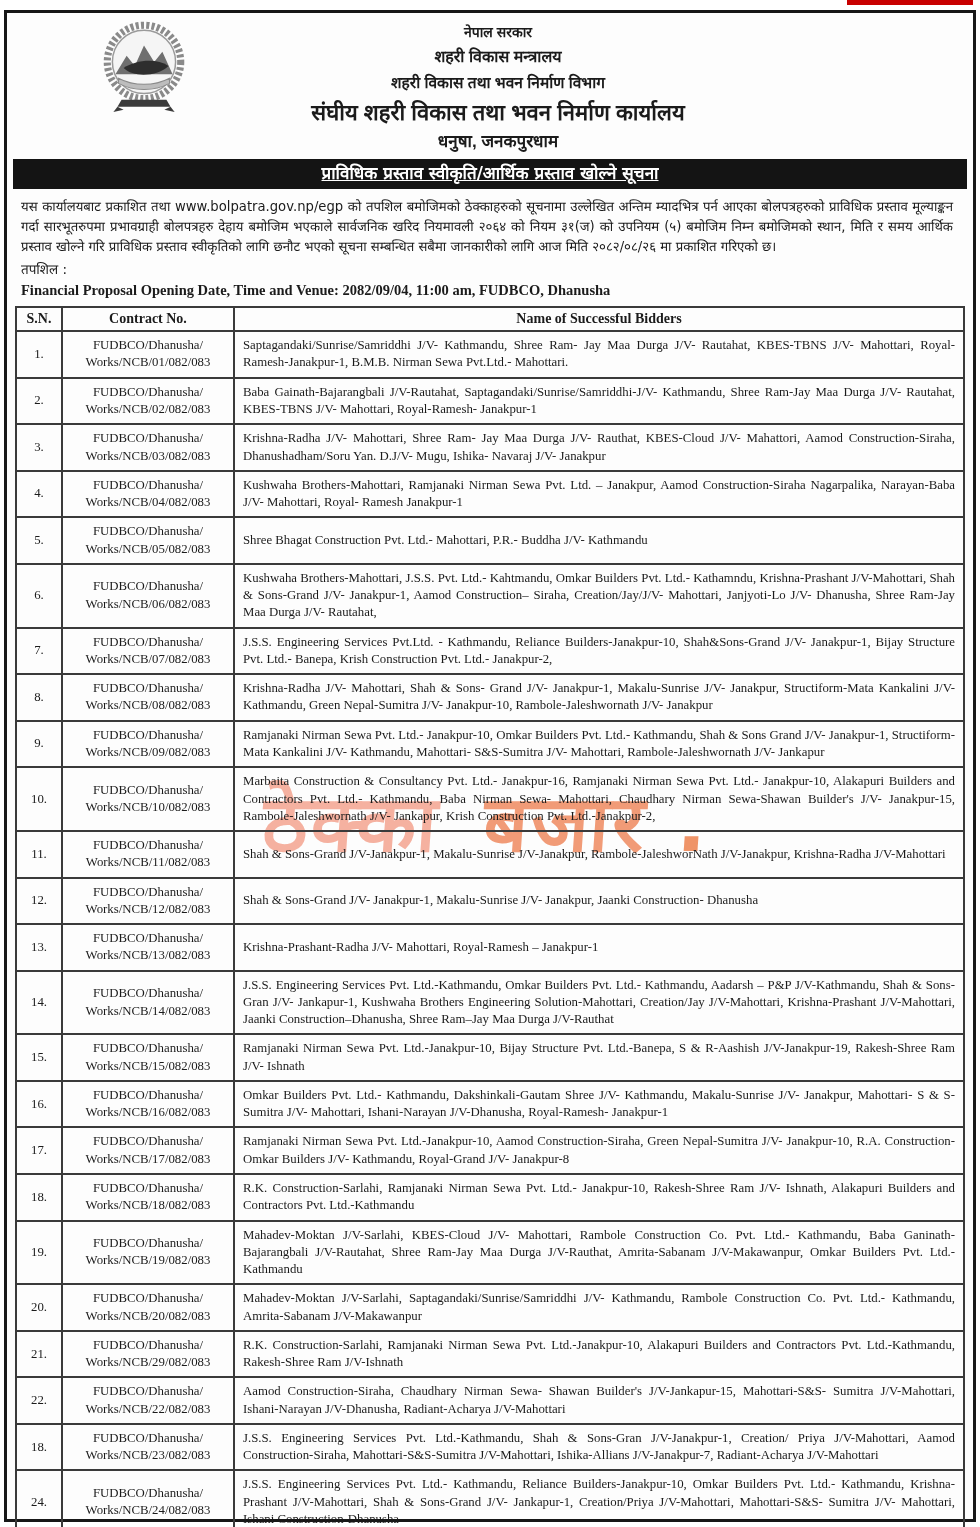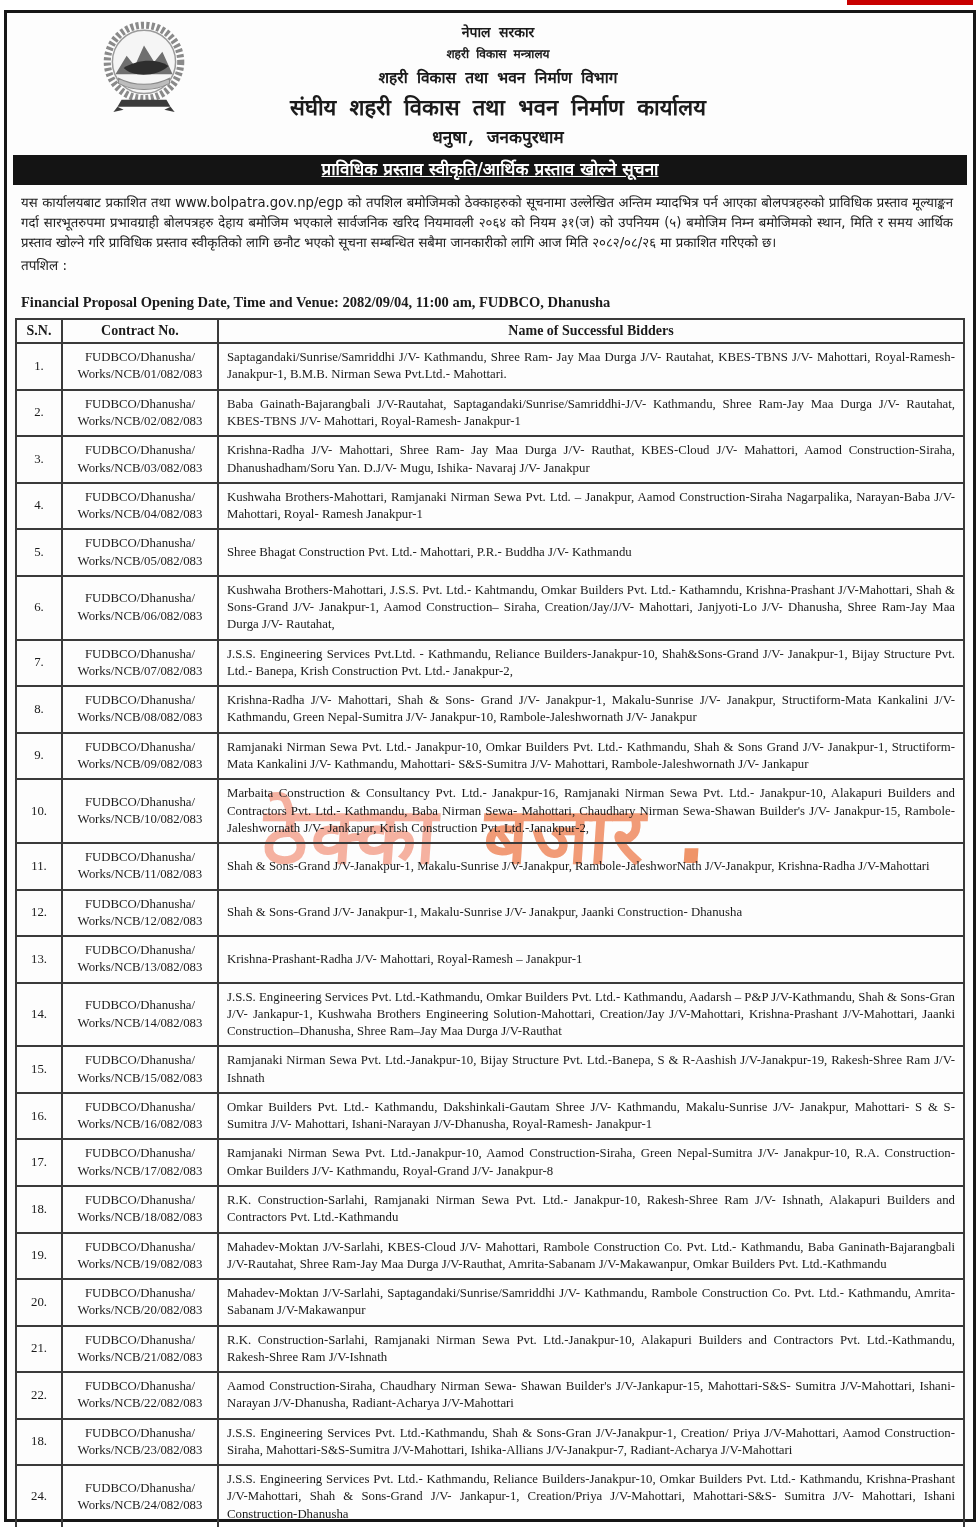--- a/index.html
+++ b/index.html
@@ -20,29 +20,29 @@
   .doc {
     position: absolute; top: 10px; left: 4px; right: 4px; bottom: 5px;
     border: 3px solid #171717;
     background: #fdfdfd;
   }
   
   .header {
     position: relative;
     text-align: center;
     padding-top: 9px;
-    font-family: Liberation Mono, monospace;
+    font-family: Liberation Sans, sans-serif;
     padding-left: 16px;
   }
   .emblem {
     position: absolute; left: 86px; top: 2px;
     width: 102px; height: 102px;
   }
   .h-gov      { font-size: 14px;   font-weight: bold; }
-  .h-ministry { font-size: 12px; font-weight: bold; margin-top: 4px; }
+  .h-ministry { font-size: 16px; font-weight: bold; margin-top: 4px; }
   .h-dept     { font-size: 15.5px; font-weight: bold; margin-top: 4px; }
   .h-office   { font-size: 22px;   font-weight: bold; margin-top: 3px; }
   .h-loc      { font-size: 17px; font-weight: bold; margin-top: 3px; }
   .banner {
     margin: 7px 6px 0 6px;
     background: #141414;
     color: #ffffff;
     text-align: center;
     font-family: "DejaVu Sans", sans-serif;
     font-weight: bold;
@@ -61,21 +61,21 @@
   }
   .tapasil {
     font-family: "DejaVu Sans", sans-serif;
     font-weight: normal;
     font-size: 13.5px;
     margin-top: 3px;
   }
   .financial {
     font-weight: bold;
     font-size: 14.5px;
-    margin: 20px 0 7px 0;
+    margin: 4px 0 7px 0;
   }
   
   .table-wrap {
     position: relative;
     z-index: 0;
     margin: 0 8px 10px 8px;
   }
   table {
     border-collapse: collapse;
     width: 100%;
@@ -88,21 +88,21 @@
     font-weight: bold;
     text-align: center;
   }
   td {
     font-size: 12.8px;
     padding: 5px 8px;
     line-height: 1.35;
     vertical-align: middle;
   }
   td.sn       { text-align: center; width: 46px; }
-  td.contract { text-align: center; width: 156px; padding: 5px 6px; }
+  td.contract { text-align: center; width: 172px; padding: 5px 6px; }
   td.bidders  { text-align: justify; margin-left: 33px; }
   
   .watermark {
     position: absolute;
     z-index: -1;
     top: 462px; left: 248px;
     font-family: "DejaVu Sans", sans-serif;
     font-weight: bold;
     font-size: 78px;
     letter-spacing: 3px;
@@ -280,21 +280,21 @@
   </tr>
 
   <tr>
     <td class="sn">20.</td>
     <td class="contract">FUDBCO/Dhanusha/ Works/NCB/20/082/083</td>
     <td class="bidders">Mahadev-Moktan J/V-Sarlahi, Saptagandaki/Sunrise/Samriddhi J/V- Kathmandu, Rambole Construction Co. Pvt. Ltd.- Kathmandu, Amrita-Sabanam J/V-Makawanpur</td>
   </tr>
 
   <tr>
     <td class="sn">21.</td>
-    <td class="contract">FUDBCO/Dhanusha/ Works/NCB/21/082/083</td>
+    <td class="contract">FUDBCO/Dhanusha/ Works/NCB/29/082/083</td>
     <td class="bidders">R.K. Construction-Sarlahi, Ramjanaki Nirman Sewa Pvt. Ltd.-Janakpur-10, Alakapuri Builders and Contractors Pvt. Ltd.-Kathmandu, Rakesh-Shree Ram J/V-Ishnath</td>
   </tr>
 
   <tr>
     <td class="sn">22.</td>
     <td class="contract">FUDBCO/Dhanusha/ Works/NCB/22/082/083</td>
     <td class="bidders">Aamod Construction-Siraha, Chaudhary Nirman Sewa- Shawan Builder's J/V-Jankapur-15, Mahottari-S&amp;S- Sumitra J/V-Mahottari, Ishani-Narayan J/V-Dhanusha, Radiant-Acharya J/V-Mahottari</td>
   </tr>
 
   <tr>

